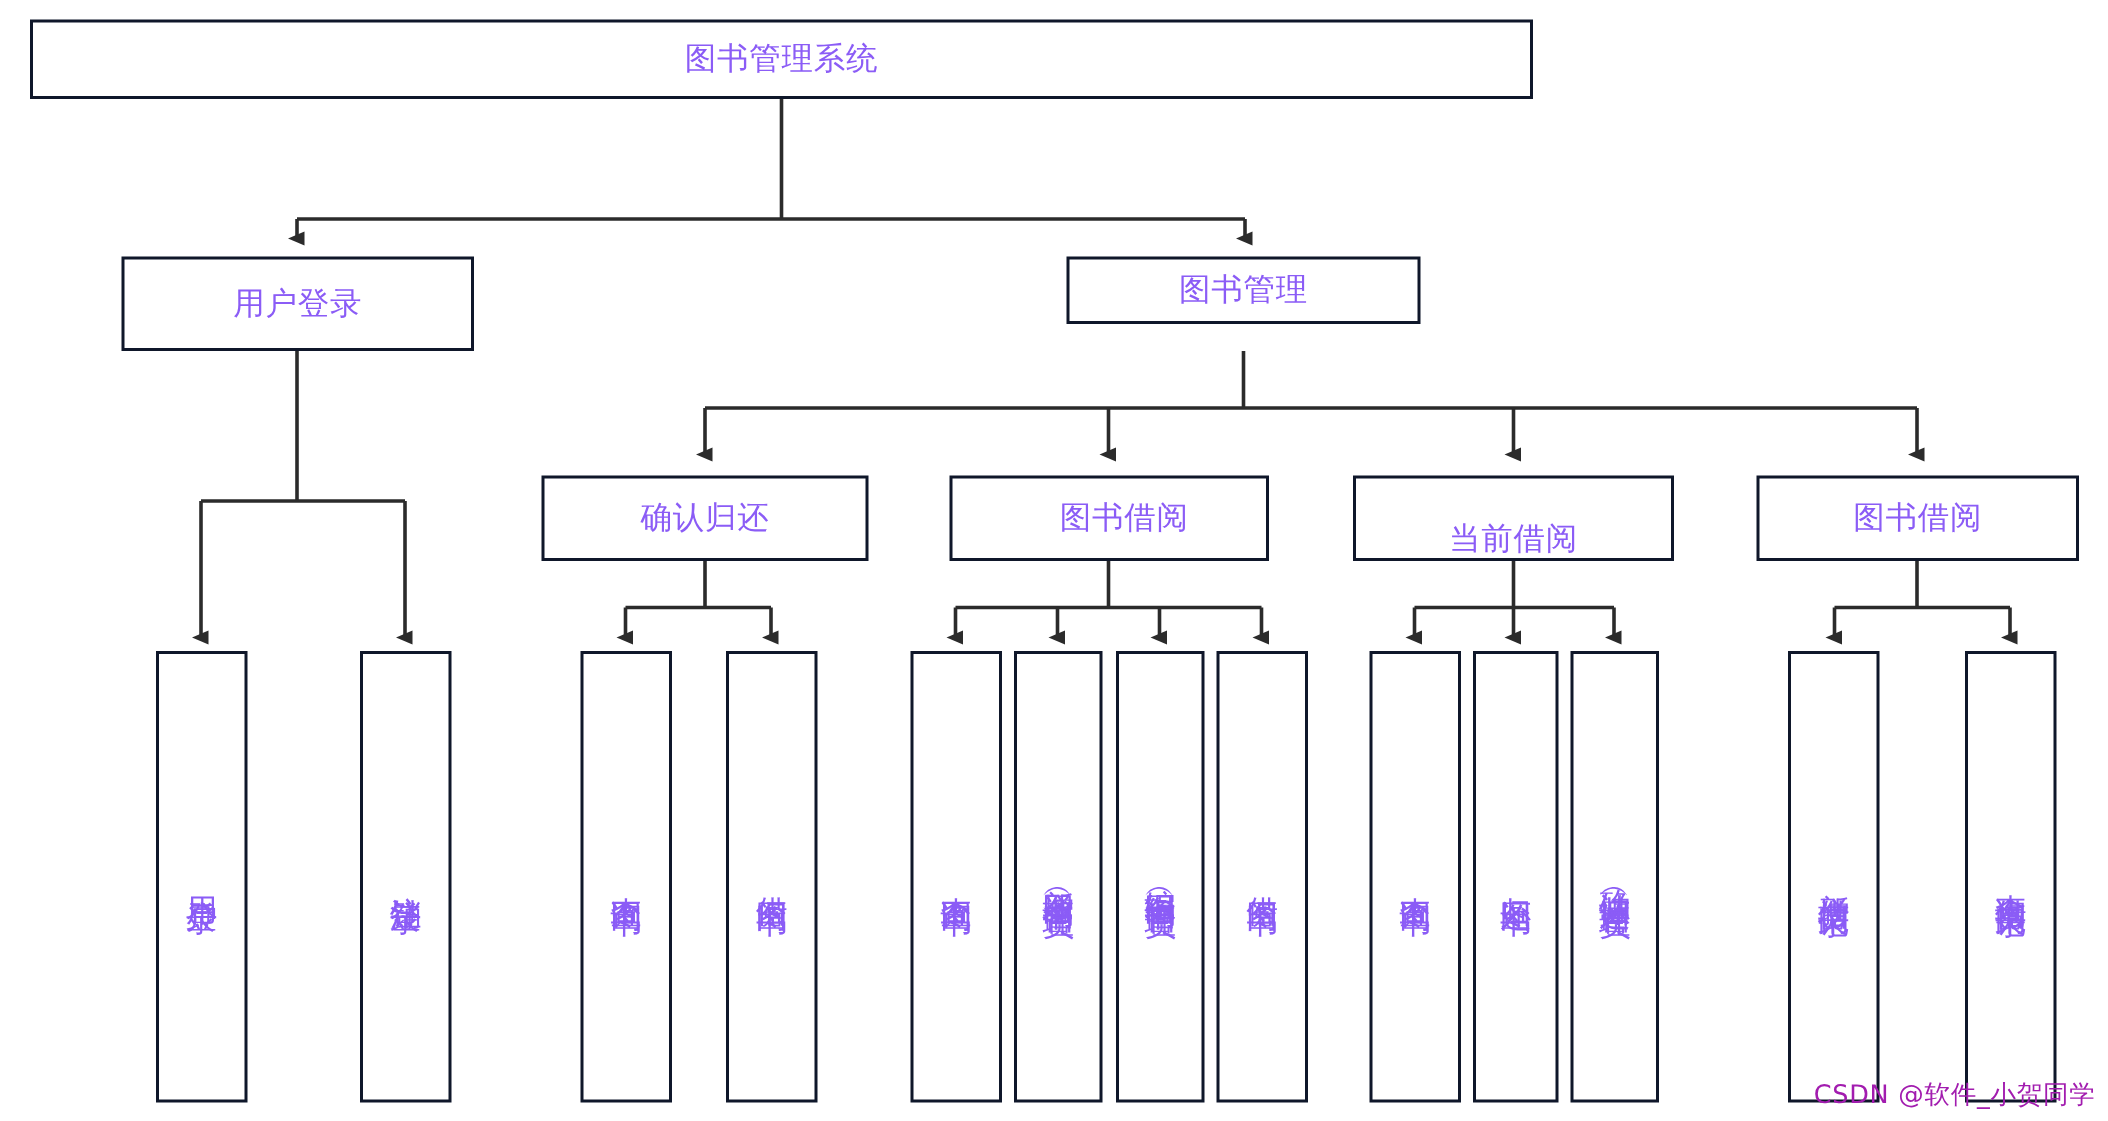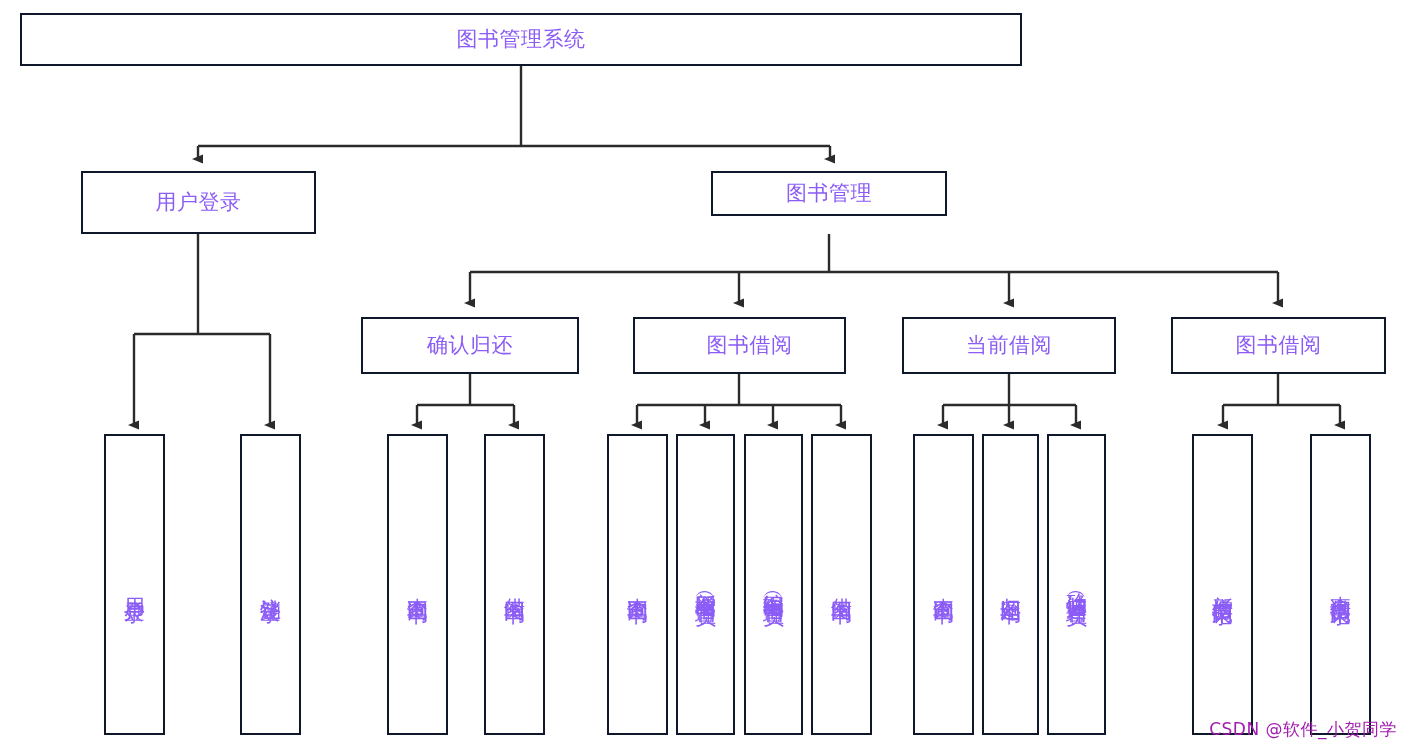--- a/index.html
+++ b/index.html
@@ -137,21 +137,21 @@
   </div>
 
   <div class="node h" style="left:361px; top:317px; width:218px; height:57px;">
     <span class="lbl">确认归还</span>
   </div>
 
   <div class="node h" style="left:633px; top:317px; width:213px; height:57px;padding-left:20px;">
     <span class="lbl">图书借阅</span>
   </div>
 
-  <div class="node h" style="left:902px; top:317px; width:214px; height:57px;">
+  <div class="node h" style="left:902px; top:317px; width:214px; height:57px;align-items:flex-end;">
     <span class="lbl">当前借阅</span>
   </div>
 
   <div class="node h" style="left:1171px; top:317px; width:215px; height:57px;">
     <span class="lbl">图书借阅</span>
   </div>
 
   <div class="node v" style="left:104px; top:434px; width:61px; height:301px;">
     <span class="lbl">用户登录</span>
   </div>

